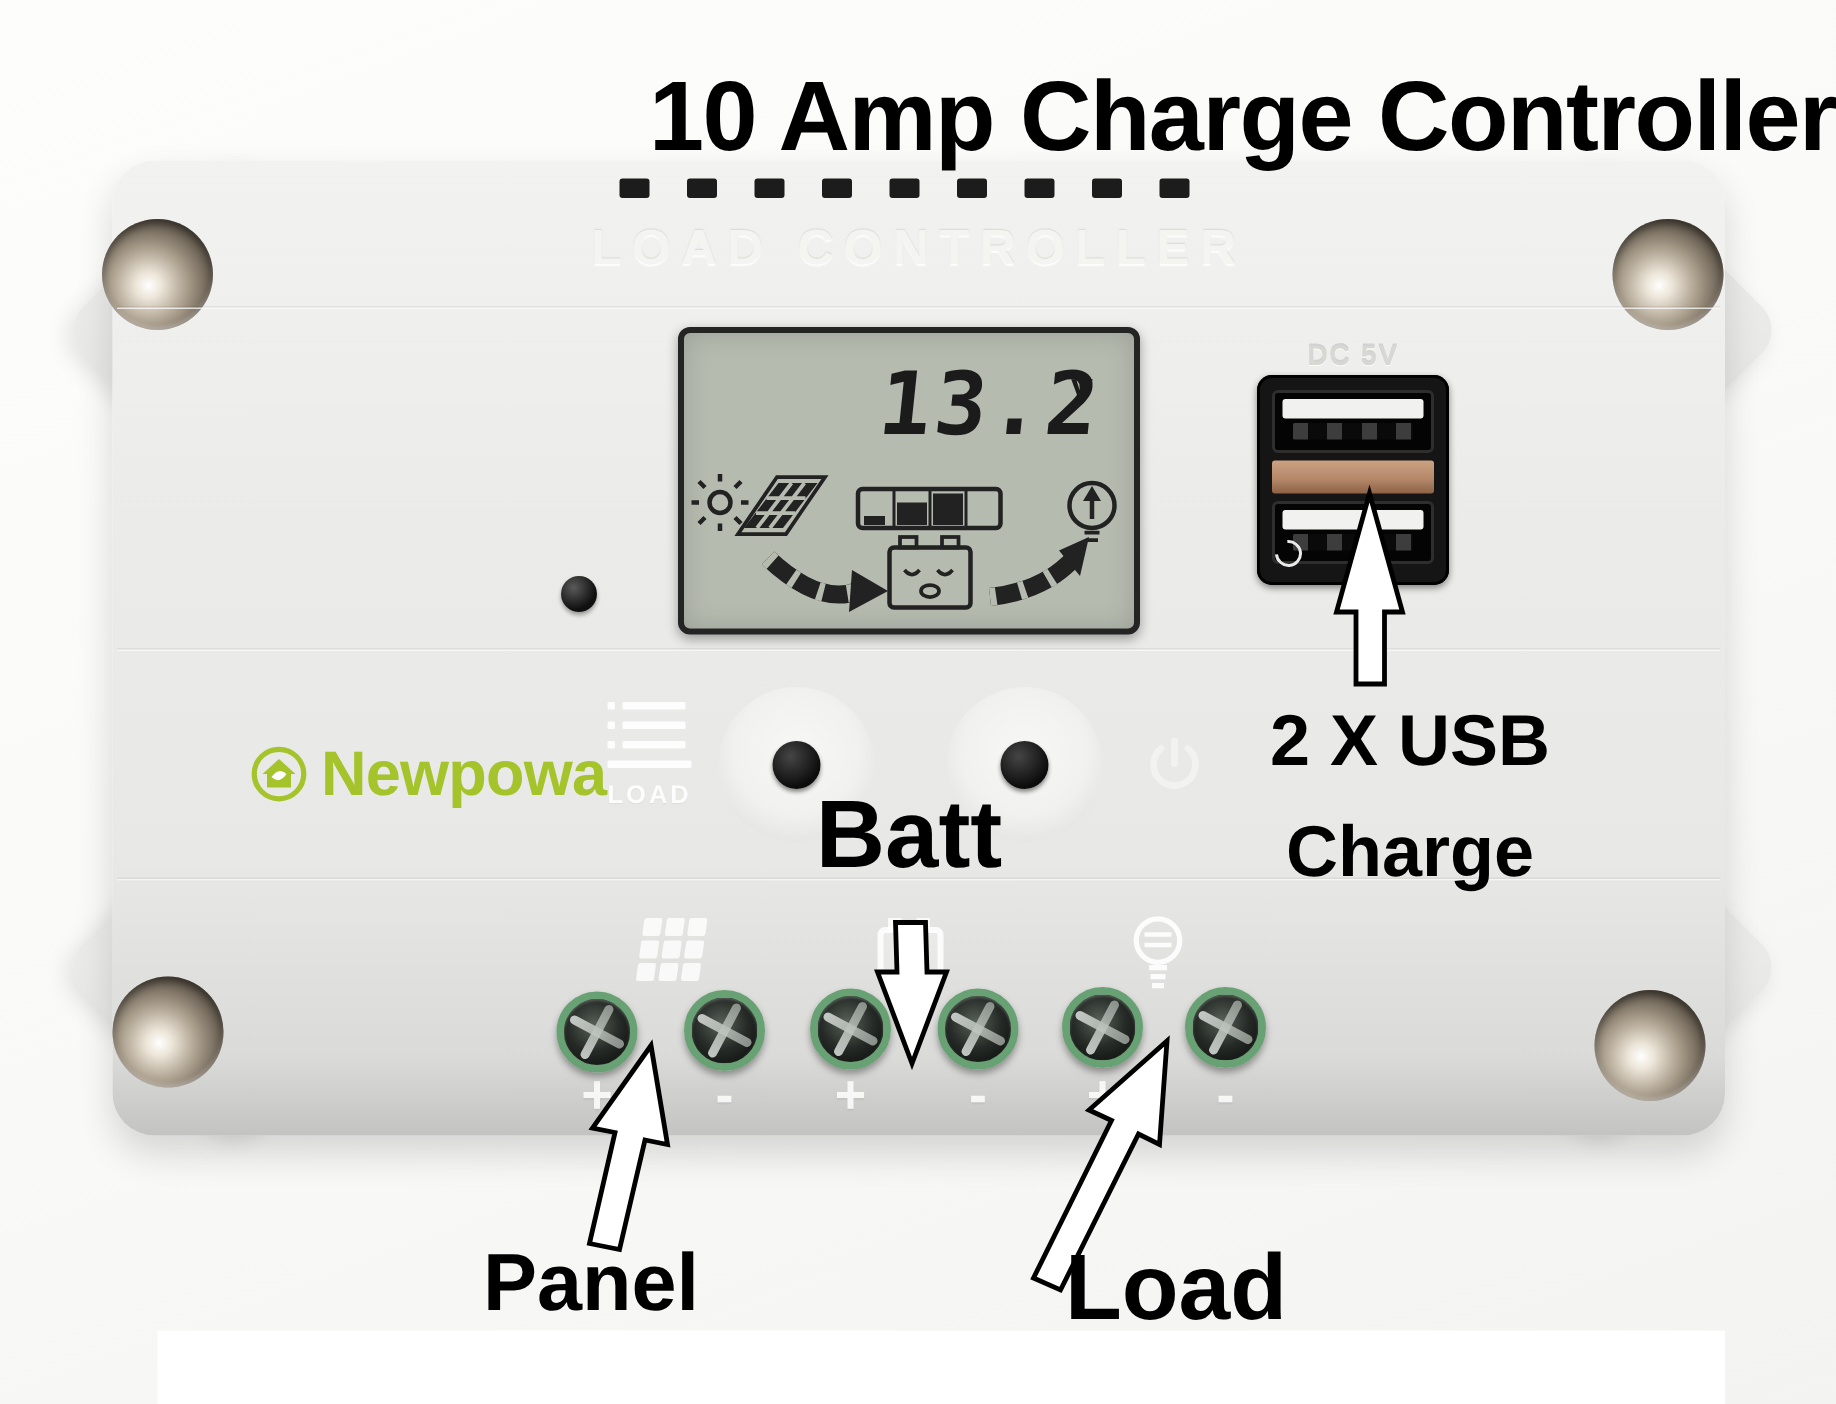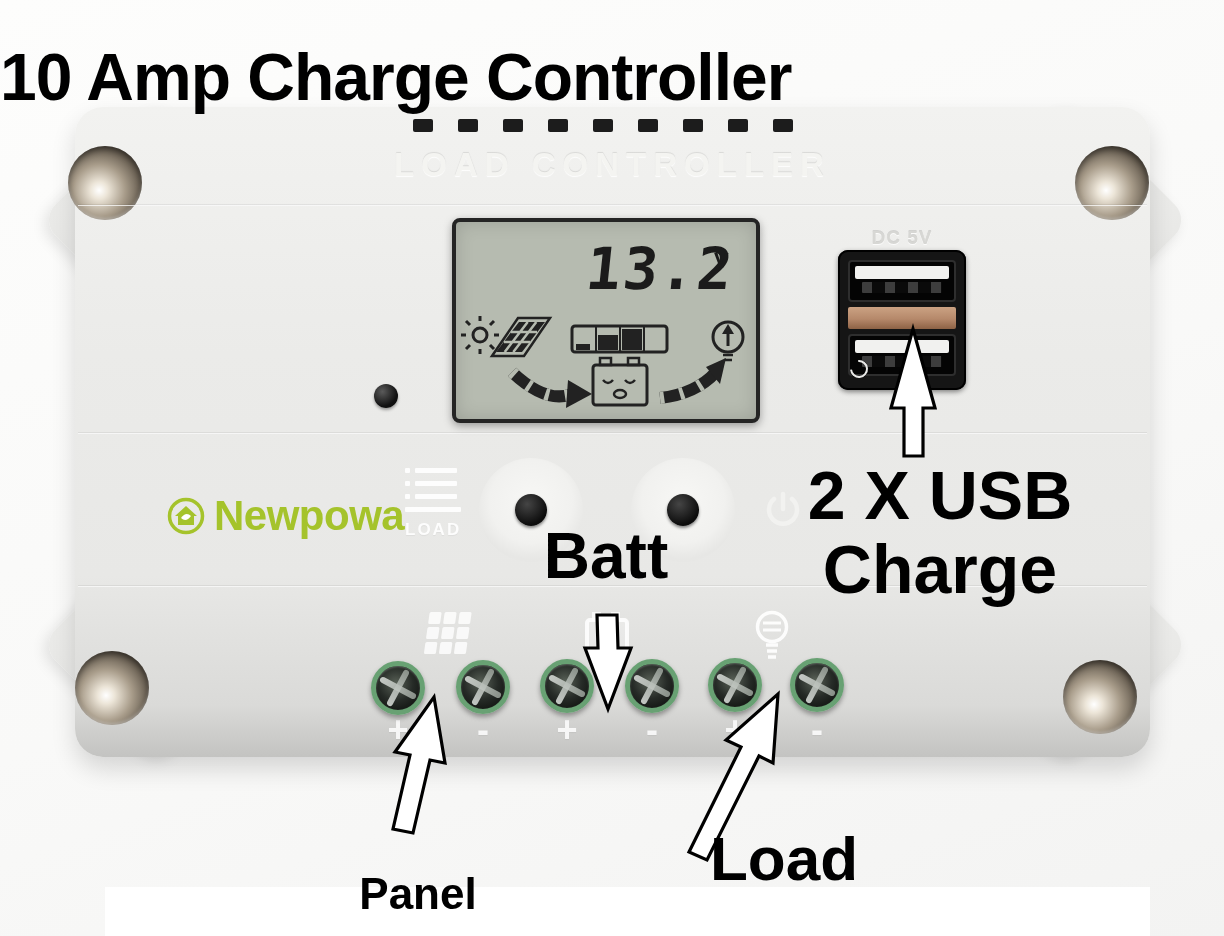--- a/index.html
+++ b/index.html
@@ -94,26 +94,26 @@
   .screw::before,.screw::after{content:"";position:absolute;left:2px;top:19px;width:40px;height:6px;
     background:linear-gradient(90deg,#dfe3df,#9aa29a);border-radius:3px;opacity:.85;}
   .screw::before{transform:rotate(28deg);}
   .screw::after{transform:rotate(-62deg);}
   .polarity{position:absolute;top:712px;width:54px;text-align:center;z-index:4;
     font-size:36px;font-weight:bold;color:rgba(255,255,255,.85);
     text-shadow:0 1px 1px rgba(0,0,0,.05);line-height:1;}
   
   .bottom-strip{position:absolute;left:105px;top:887px;width:1045px;height:49px;background:#ffffff;z-index:0;}
   
-  .page-title{position:absolute;left:0;top:44px;width:1224px;text-align:left;z-index:9;
+  .page-title{position:absolute;left:0;top:44px;width:1224px;text-align:right;z-index:9;
     font-size:66px;font-weight:bold;letter-spacing:-1px;color:#000;line-height:1;}
   .ann{position:absolute;z-index:9;font-weight:bold;color:#000;line-height:1;text-align:center;}
-  .ann-usb{left:785px;top:458px;width:310px;font-size:68px;line-height:74px;}
+  .ann-usb{left:785px;top:458px;width:310px;font-size:48px;line-height:74px;}
   .ann-batt{left:506px;top:524px;width:200px;font-size:64px;}
-  .ann-panel{left:318px;top:828px;width:200px;font-size:44px;margin-top:44px;}
+  .ann-panel{left:294px;top:828px;width:200px;font-size:54px;}
   .ann-load{left:684px;top:828px;width:200px;font-size:62px;}
   .arrows{position:absolute;left:0;top:0;width:1224px;height:936px;z-index:8;pointer-events:none;}
 </style>
 </head>
 <body>
 
 <div class="stage">
 
   <div class="bottom-strip"></div>
 

